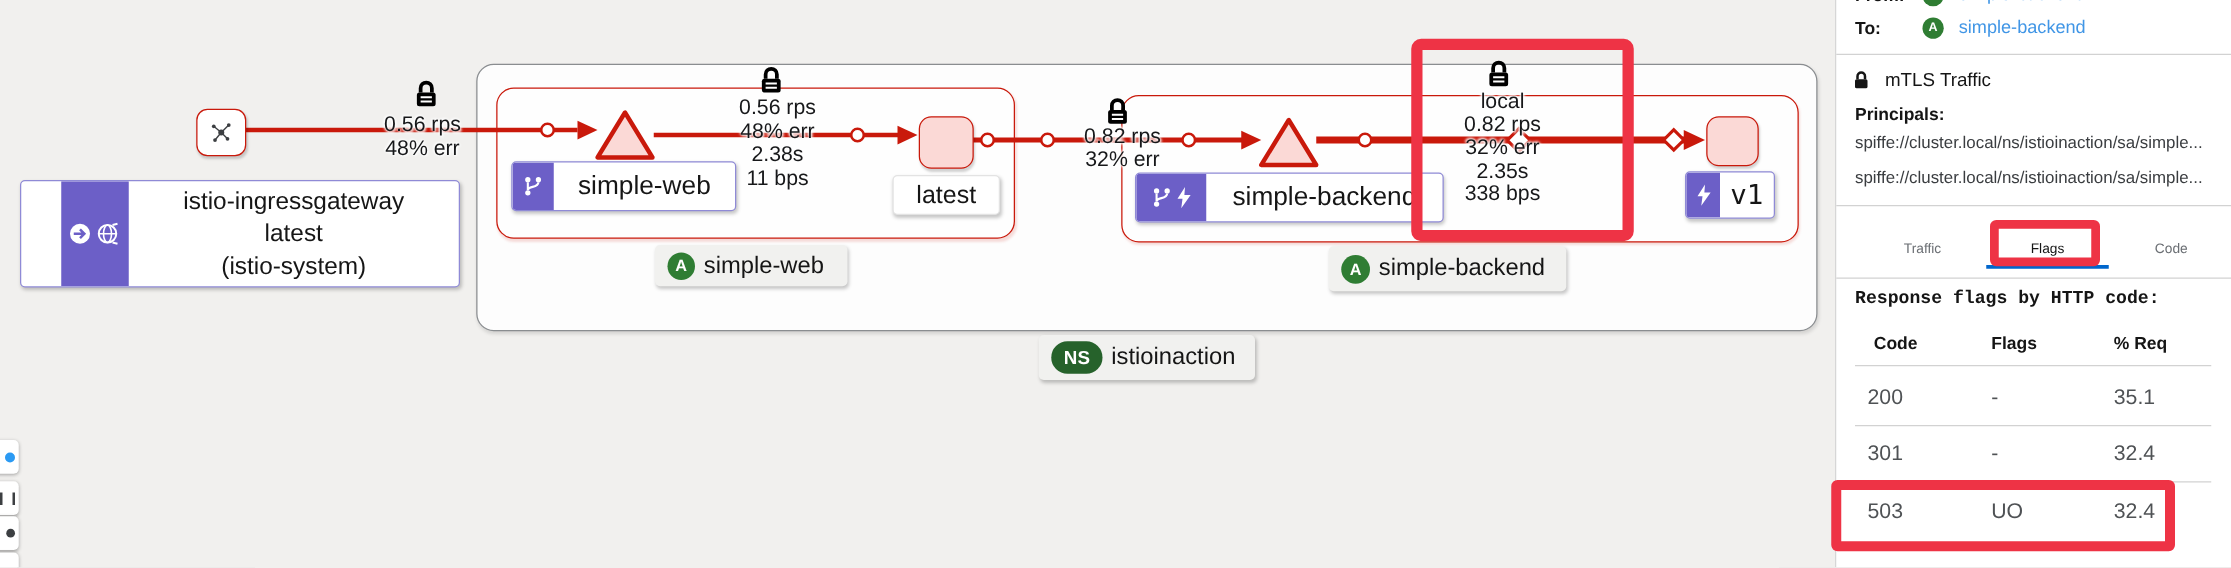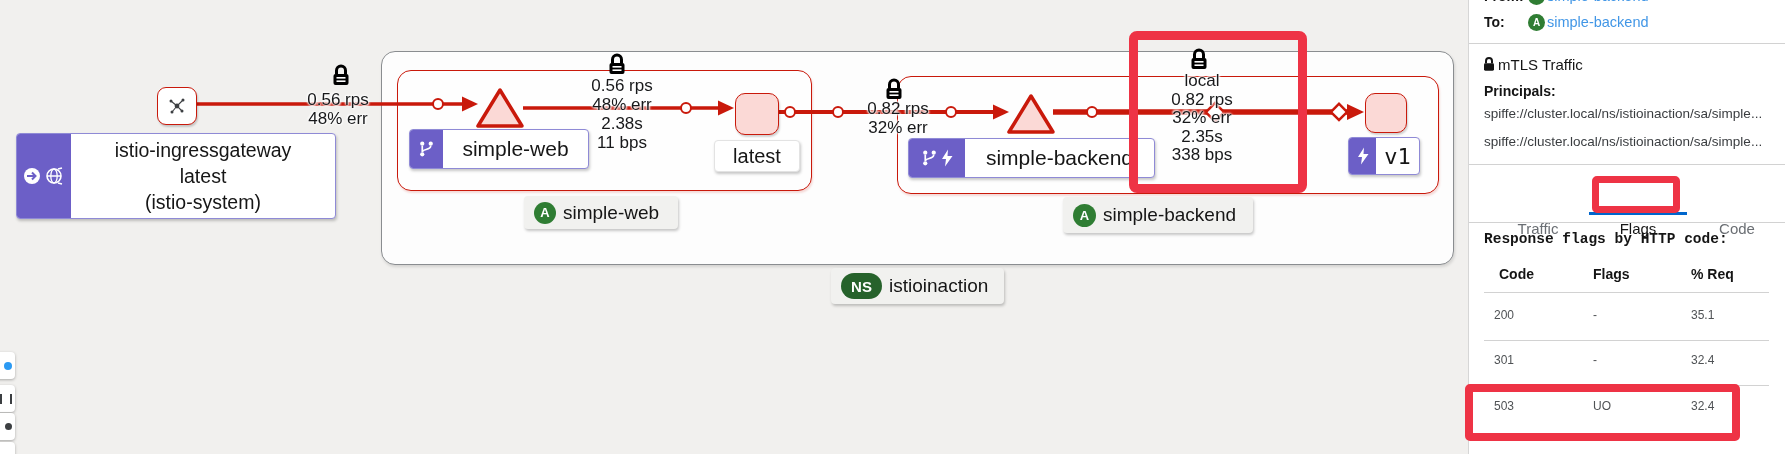--- a/index.html
+++ b/index.html
@@ -23,29 +23,29 @@
   
   .chip{background:#f1f1ef;border-radius:4px;box-shadow:1px 2px 3px rgba(0,0,0,.22);display:flex;align-items:center;gap:7px;padding:0 10px;color:#151515;}
   .circ{border-radius:50%;display:flex;align-items:center;justify-content:center;color:#fff;font-weight:bold;}
   .pill{border-radius:13px;display:flex;align-items:center;justify-content:center;color:#fff;font-weight:bold;}
   
   .elabel{z-index:5;text-align:center;font-size:17px;line-height:19px;color:#17181a;
     text-shadow:0 0 2px #fff,0 0 3px #fff,1px 1px 2px #fff,-1px -1px 2px #fff;}
   .lock{z-index:6;}
   
   #panel{left:1468px;top:0;width:317px;height:454px;background:#fff;border-left:1px solid #d6d6d6;z-index:10;}
-  #panel .row{position:absolute;display:flex;align-items:center;gap:2px;}
+  #panel .row{position:absolute;display:flex;align-items:center;gap:12px;}
   .pdiv{position:absolute;left:0;width:100%;height:1px;background:#d2d2d2;}
   .pdiv.inset{left:15px;width:285px;}
   .blk-label{font-weight:bold;font-size:14px;color:#151515;}
   .link{font-size:14.5px;color:#4196e6;text-decoration:none;cursor:pointer;}
-  .tab{position:absolute;top:186px;height:26px;display:flex;align-items:center;justify-content:center;font-size:15px;color:#6a6e73;cursor:pointer;margin-top:29px;}
+  .tab{position:absolute;top:186px;height:26px;display:flex;align-items:center;justify-content:center;font-size:11px;color:#6a6e73;cursor:pointer;}
   .tab.active{color:#151515;}
   .tab-underline{position:absolute;height:3px;background:#0066cc;}
-  .tcell{position:absolute;font-size:12px;color:#4f5255;}
+  .tcell{position:absolute;font-size:17px;color:#4f5255;}
   .tcell.head{font-weight:bold;color:#151515;font-size:14px;}
   
   .ann{border-style:solid;border-color:#ee3345;z-index:50;border-radius:8px;}
   
   .tbtn{left:-14px;width:26px;height:27px;background:#fff;border-radius:4px;box-shadow:0 1px 3px rgba(0,0,0,.3);z-index:4;display:flex;align-items:center;justify-content:flex-end;padding-right:3px;}
 </style>
 </head>
 <body>
 
 <div id="stage">
@@ -93,21 +93,21 @@
       <circle cx="4" cy="5" r="1.5" fill="#3c3f42"></circle>
         <circle cx="16" cy="4" r="1.5" fill="#3c3f42"></circle>
       <circle cx="5" cy="16" r="1.5" fill="#3c3f42"></circle>
         <circle cx="15" cy="15" r="1.5" fill="#3c3f42"></circle>
     </svg>
   </div>
 
   <div class="abs sq-node" style="left:735px;top:93px;width:42px;height:40px;z-index:4;"></div>
   <div class="abs sq-node" style="left:1365px;top:93px;width:40px;height:38px;z-index:4;"></div>
 
-  <div class="abs nlabel" style="left:16px;top:133px;width:318px;height:84px;z-index:6;">
+  <div class="abs nlabel" style="left:16px;top:144px;width:318px;height:84px;z-index:6;padding-left:32px;">
     <div class="nbadge" style="width:54px;">
       <svg width="18" height="18" viewBox="0 0 18 18">
         <circle cx="9" cy="9" r="8" fill="#fff"></circle>
         <path d="M4,9 H12 M9,5.5 L12.5,9 L9,12.5" stroke="#6c5fc7" stroke-width="2" fill="none"></path>
       </svg>
       <svg width="22" height="22" viewBox="0 0 22 22">
         <circle cx="11" cy="11" r="7" fill="none" stroke="#fff" stroke-width="1.6"></circle>
         <ellipse cx="11" cy="11" rx="3.2" ry="7" fill="none" stroke="#fff" stroke-width="1.3"></ellipse>
         <line x1="4" y1="11" x2="18" y2="11" stroke="#fff" stroke-width="1.3"></line>
         <path d="M15 4 l4 -1 M15 18 l4 1" stroke="#fff" stroke-width="1.6"></path>

